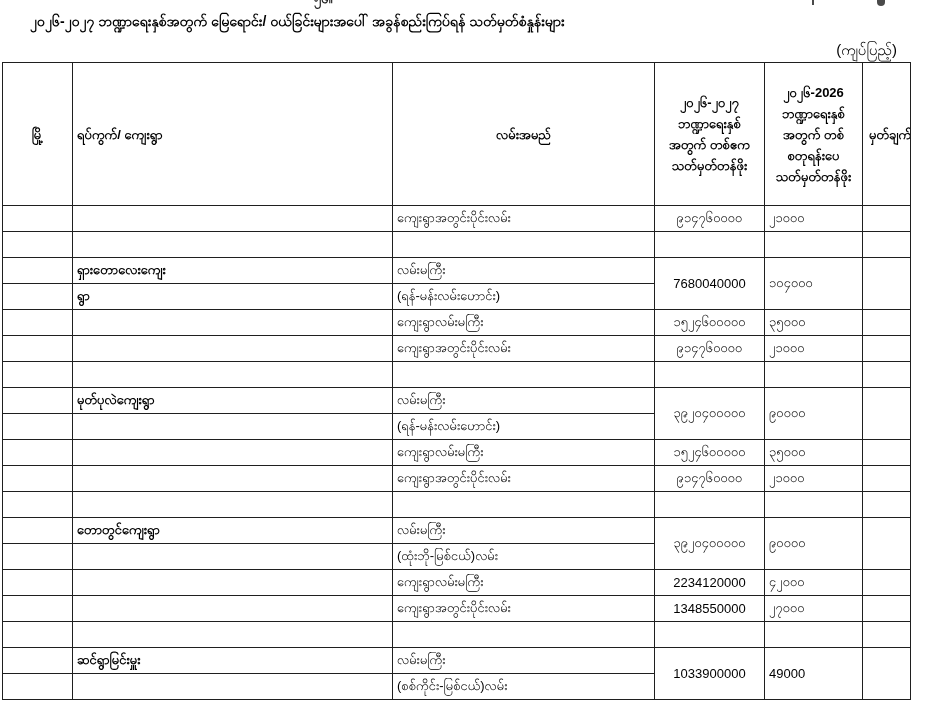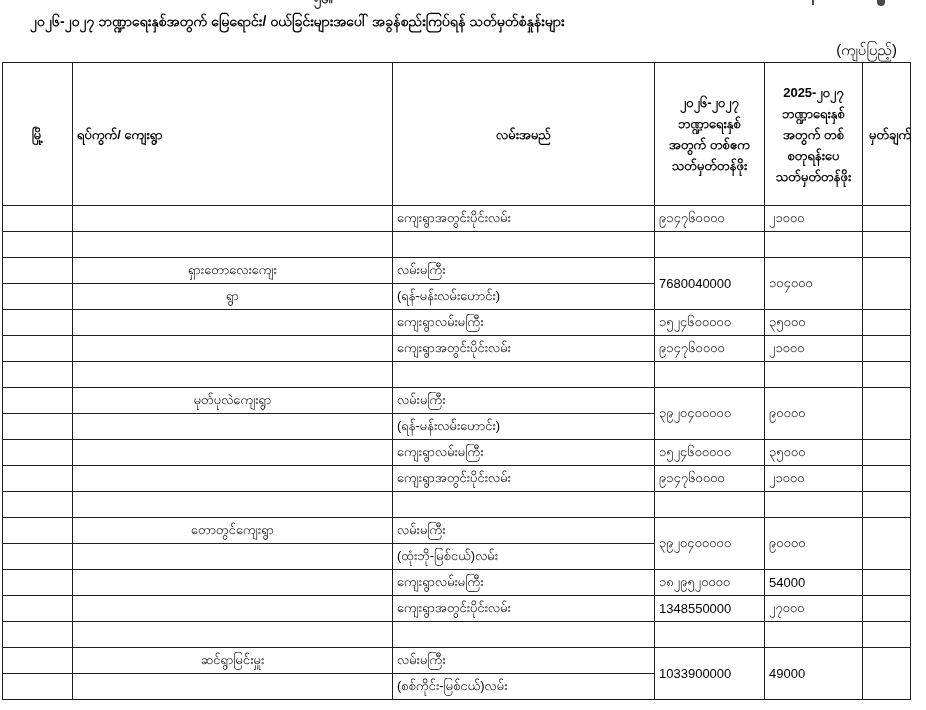--- a/index.html
+++ b/index.html
@@ -44,23 +44,23 @@
   }
   .rates thead tr { height: 143px; }
   .rates tbody tr { height: 26px; }
   .rates th {
     font-weight: bold; text-align: center;
     white-space: normal; line-height: 21px; padding: 0 6px;
   }
   .rates th.col-ward { text-align: left; padding-left: 4px; }
   .rates td { white-space: nowrap; }
   .rates td.col-town   { text-align: center; }
-  .rates td.col-ward   { text-align: center; font-weight: normal; }
+  .rates td.col-ward   { text-align: left; font-weight: bold; }
   .rates td.col-road   { text-align: left; margin-top: 24px; }
-  .rates td.col-acre   { text-align: left; }
+  .rates td.col-acre   { text-align: center; }
   .rates td.col-sqft   { }
   .rates td.col-remark { text-align: center; }
 </style>
 </head>
 <body>
 
 <div class="page">
 
   <div class="frag-left">၅၆။</div>
   <span class="frag-mark m1"></span>
@@ -77,21 +77,21 @@
       <col style="width:110px">
       <col style="width:98px">
       <col style="width:48px">
     </colgroup>
     <thead>
       <tr>
         <th class="col-town">မြို့</th>
         <th class="col-ward">ရပ်ကွက်/ ကျေးရွာ</th>
         <th class="col-road">လမ်းအမည်</th>
         <th class="col-acre">၂၀၂၆-၂၀၂၇ ဘဏ္ဍာရေးနှစ် အတွက် တစ်ဧက သတ်မှတ်တန်ဖိုး</th>
-        <th class="col-sqft">2025-၂၀၂၇ ဘဏ္ဍာရေးနှစ် အတွက် တစ်စတုရန်းပေ သတ်မှတ်တန်ဖိုး</th>
+        <th class="col-sqft">၂၀၂၆-2026 ဘဏ္ဍာရေးနှစ် အတွက် တစ်စတုရန်းပေ သတ်မှတ်တန်ဖိုး</th>
         <th class="col-remark">မှတ်ချက်</th>
       </tr>
     </thead>
     <tbody id="table-body">
         <tr>
           <td class="col-town"></td>
           <td class="col-ward"></td>
           <td class="col-road">ကျေးရွာအတွင်းပိုင်းလမ်း</td>
           <td class="col-acre">၉၁၄၇၆၀၀၀၀</td>
           <td class="col-sqft">၂၁၀၀၀</td>
@@ -189,22 +189,22 @@
         </tr>
         <tr>
           <td class="col-town"></td>
           <td class="col-ward"></td>
           <td class="col-road">(ထုံးဘို-မြစ်ငယ်)လမ်း</td>
         </tr>
         <tr>
           <td class="col-town"></td>
           <td class="col-ward"></td>
           <td class="col-road">ကျေးရွာလမ်းမကြီး</td>
-          <td class="col-acre">၁၈၂၉၅၂၀၀၀၀</td>
-          <td class="col-sqft">54000</td>
+          <td class="col-acre">2234120000</td>
+          <td class="col-sqft">၄၂၀၀၀</td>
           <td class="col-remark"></td>
         </tr>
         <tr>
           <td class="col-town"></td>
           <td class="col-ward"></td>
           <td class="col-road">ကျေးရွာအတွင်းပိုင်းလမ်း</td>
           <td class="col-acre">1348550000</td>
           <td class="col-sqft">၂၇၀၀၀</td>
           <td class="col-remark"></td>
         </tr>

